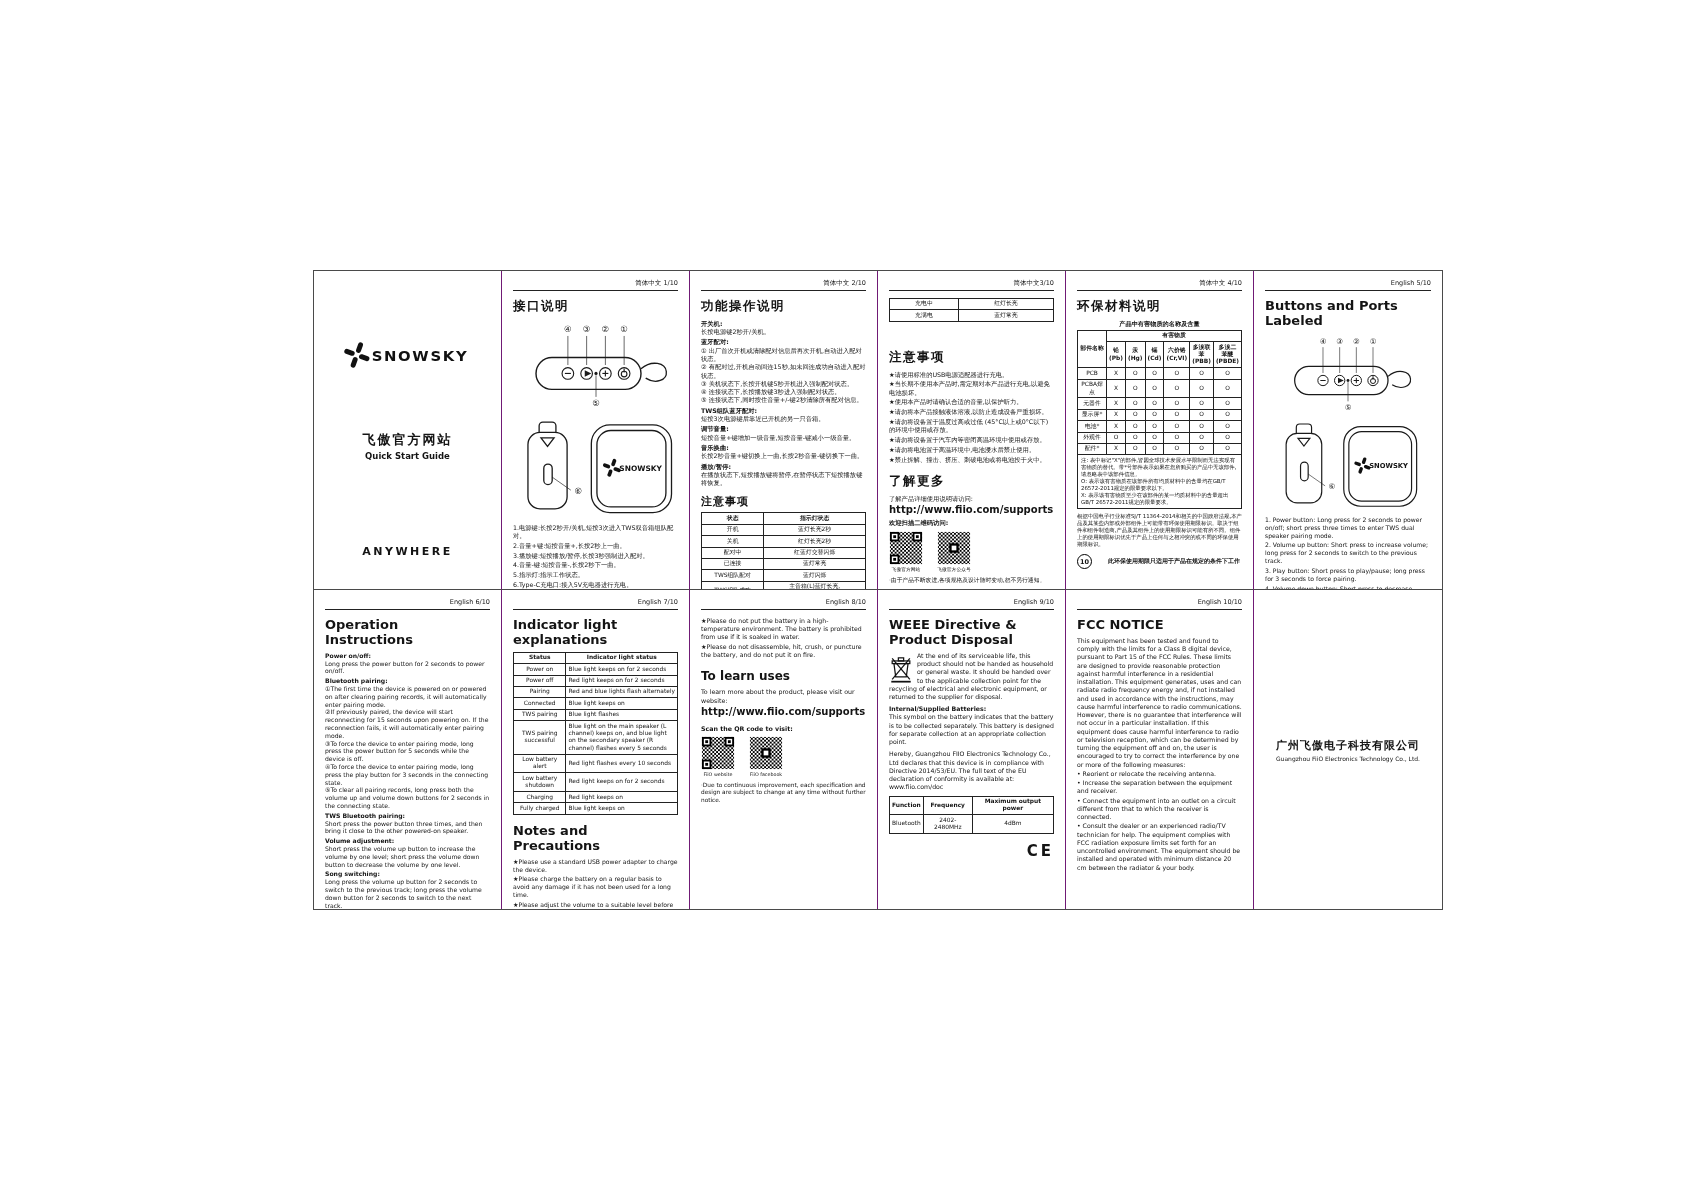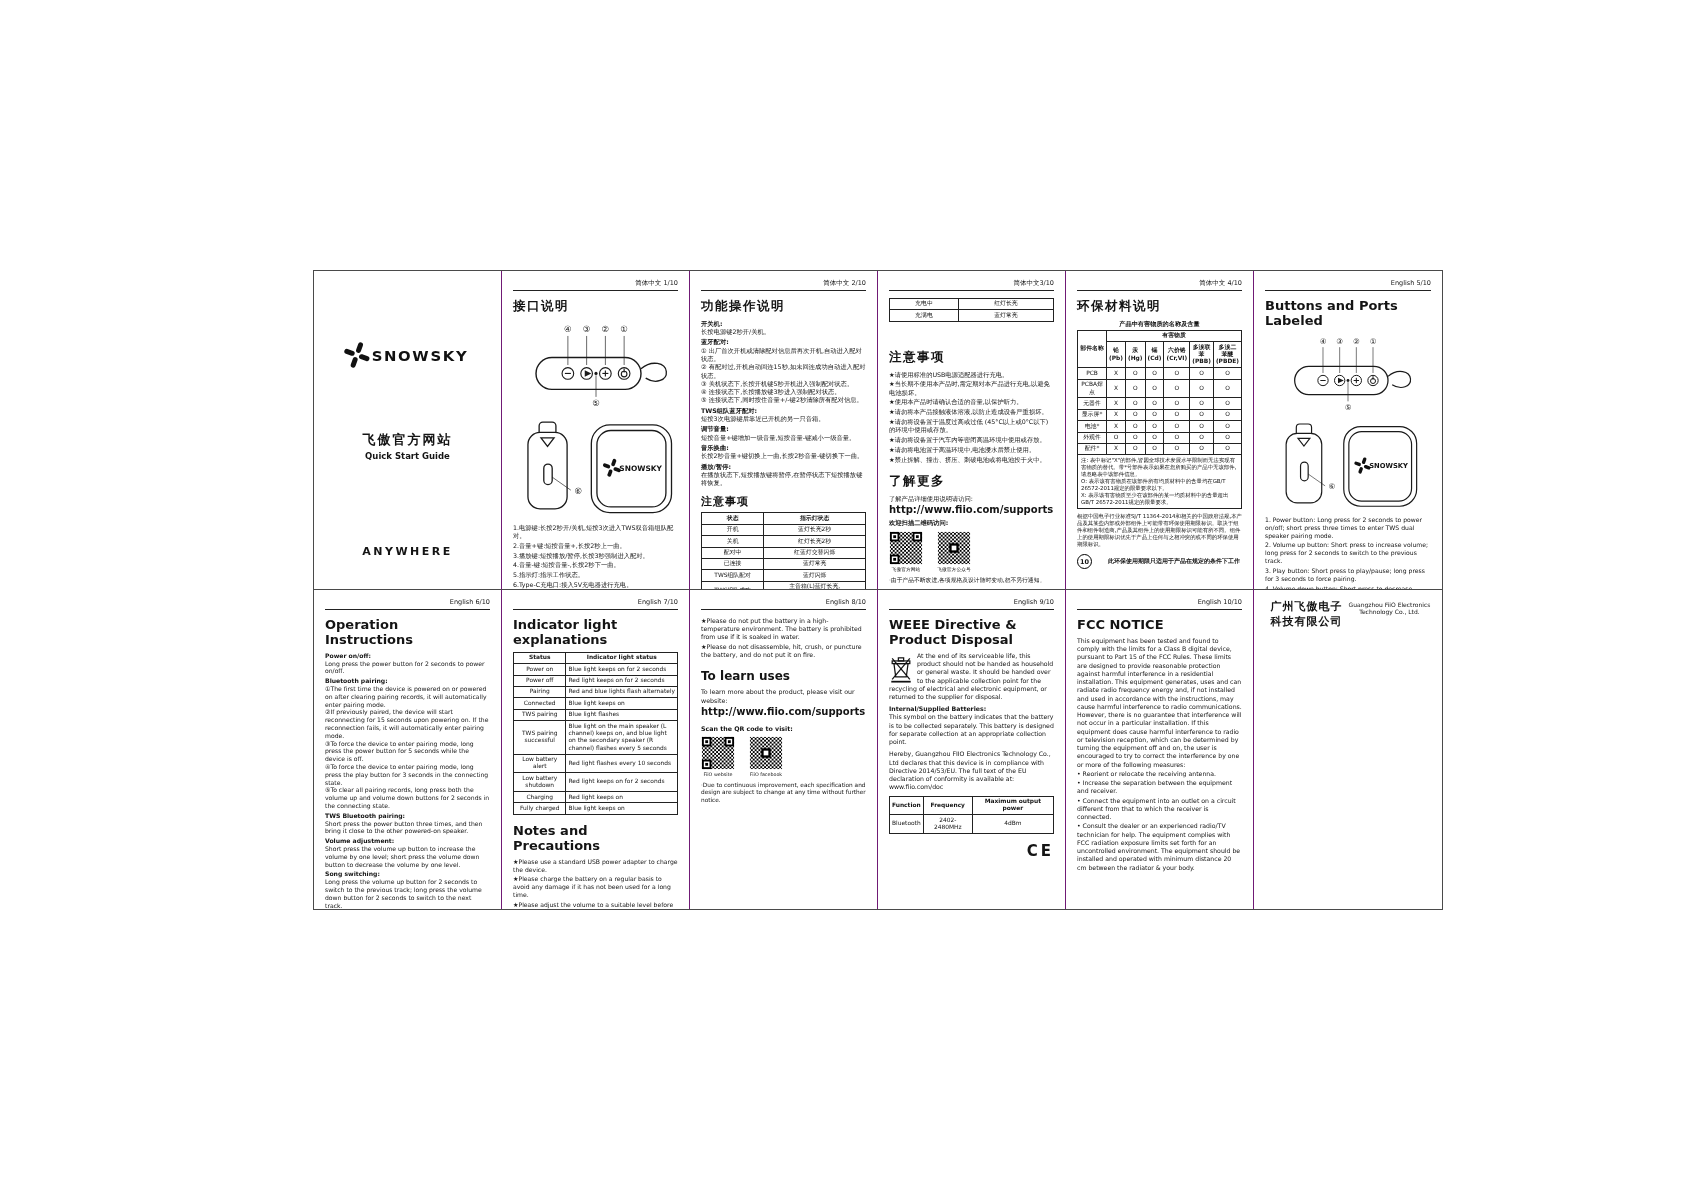--- a/index.html
+++ b/index.html
@@ -36,21 +36,21 @@
   .qr-row{display:flex;gap:14px;margin-top:3px;}
   .qr-item{display:flex;flex-direction:column;align-items:center;}
   .qr{width:34px;height:34px;}
   .qr-label{font-size:4.8px;margin-top:1.5px;}
   .note{font-size:5.8px;margin-top:5px;line-height:1.3;}
   .cover{display:flex;flex-direction:column;align-items:center;justify-content:space-between;}
   .cover .mid{text-align:center;}
   .cover .title-cn{font-size:13px;font-weight:700;letter-spacing:2px;}
   .cover .title-en{font-size:8.5px;font-weight:700;margin-top:2px;}
   .cover .foot{font-size:11px;font-weight:700;letter-spacing:2.5px;margin-bottom:22px;}
-  .company{display:flex;flex-direction:row;justify-content:center;text-align:center;}
+  .company{display:flex;flex-direction:column;justify-content:center;text-align:center;}
   .company .cn{font-size:11px;font-weight:700;letter-spacing:1px;}
   .company .en{font-size:6px;margin-top:2px;}
   .fcc-body{font-size:6.2px;line-height:1.33;}
   .fcc-body .b{display:block;margin-top:1px;}
   .weee-p{font-size:6.2px;line-height:1.33;margin-bottom:4px;}
   .weee-sub{font-size:6.2px;font-weight:700;margin:3px 0 1px;}
   .weee-icon{float:left;margin:1px 4px 1px 0;}
   .ce{font-size:15px;font-weight:700;letter-spacing:3px;text-align:right;margin-top:8px;}
   .epup-row{display:flex;align-items:center;gap:16px;margin-top:6px;}
   .epup{flex:0 0 auto;display:inline-flex;width:13px;height:13px;border:1.3px solid #000;

